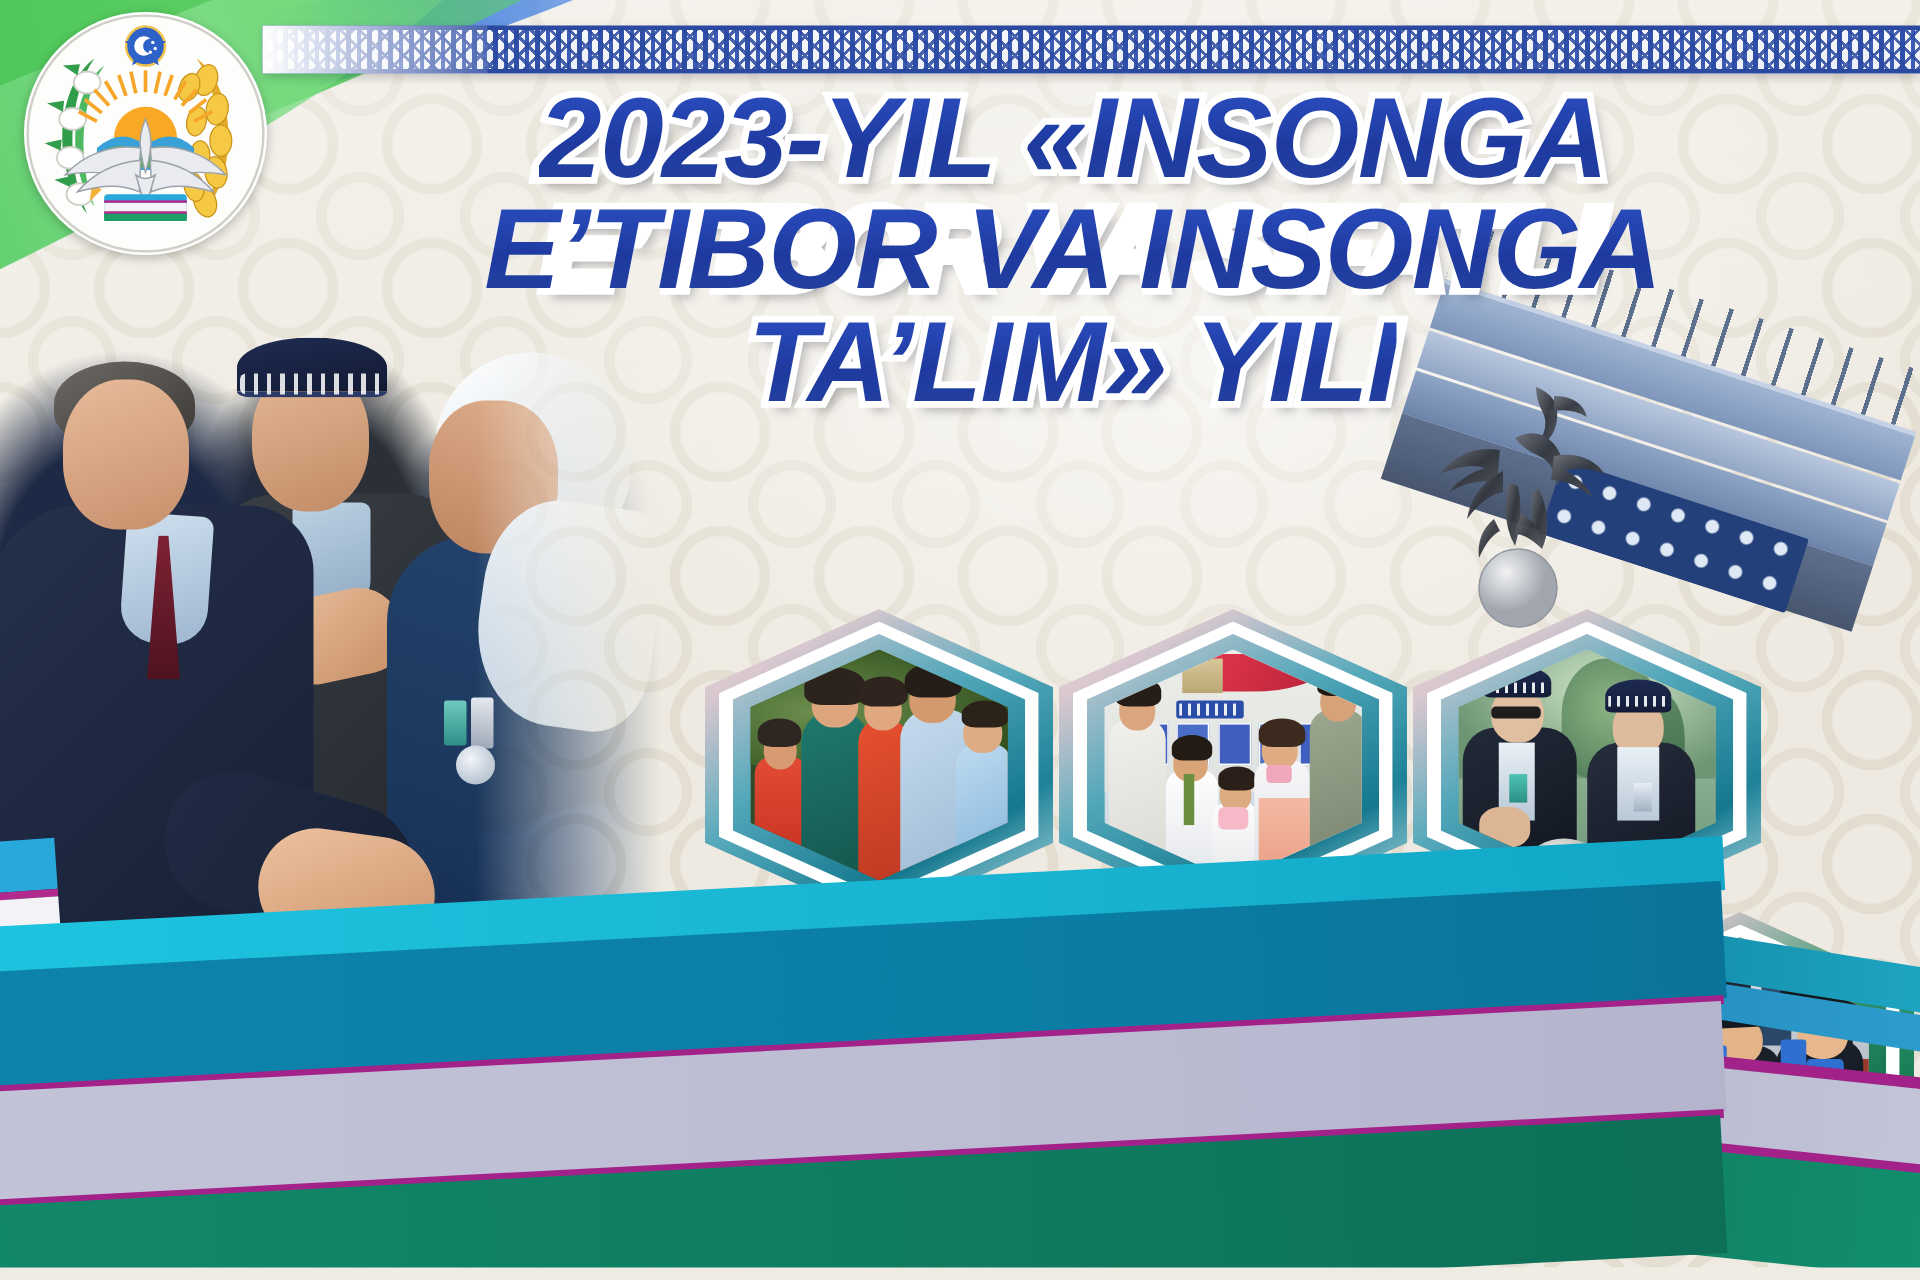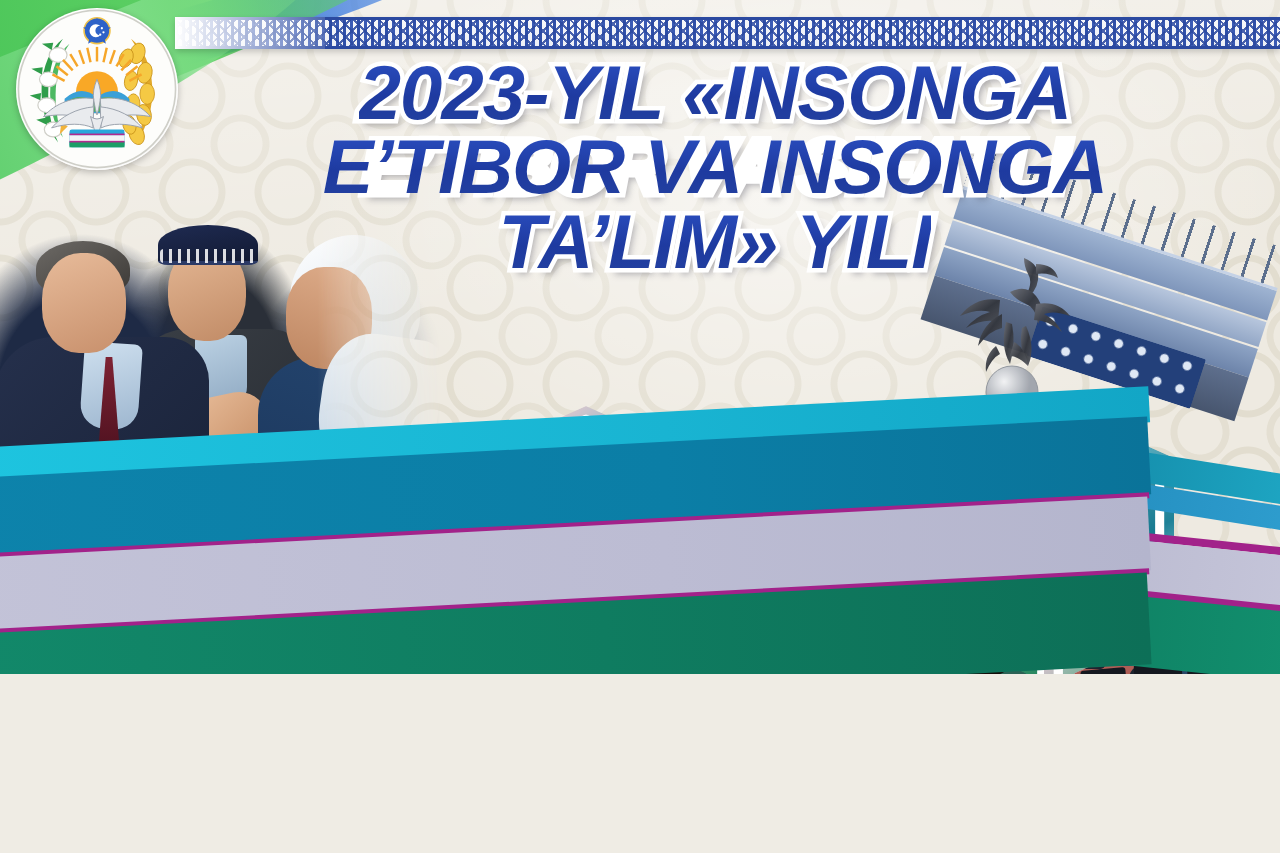--- a/index.html
+++ b/index.html
@@ -2,21 +2,21 @@
 <html><head>
 <meta charset="utf-8">
 <style>
   * { margin:0; padding:0; box-sizing:border-box; }
   body {
     width:1280px; height:853px; overflow:hidden;
     font-family:"Liberation Sans", sans-serif;
     background:#efece4;
   }
   .poster {
-    position:relative; width:1280px; height:674px; overflow:hidden;
+    position:relative; width:1280px; height:845px; overflow:hidden;
     background:#eeeae0;
   }
 
   
   .bg-lattice {
     position:absolute; inset:0;
     background-color:#efebe2;
     background-image:
       radial-gradient(circle at 0 0, transparent 26px, #e2ddcf 27px, #e2ddcf 33px, transparent 34px),
       radial-gradient(circle at 100% 0, transparent 26px, #e2ddcf 27px, #e2ddcf 33px, transparent 34px),

